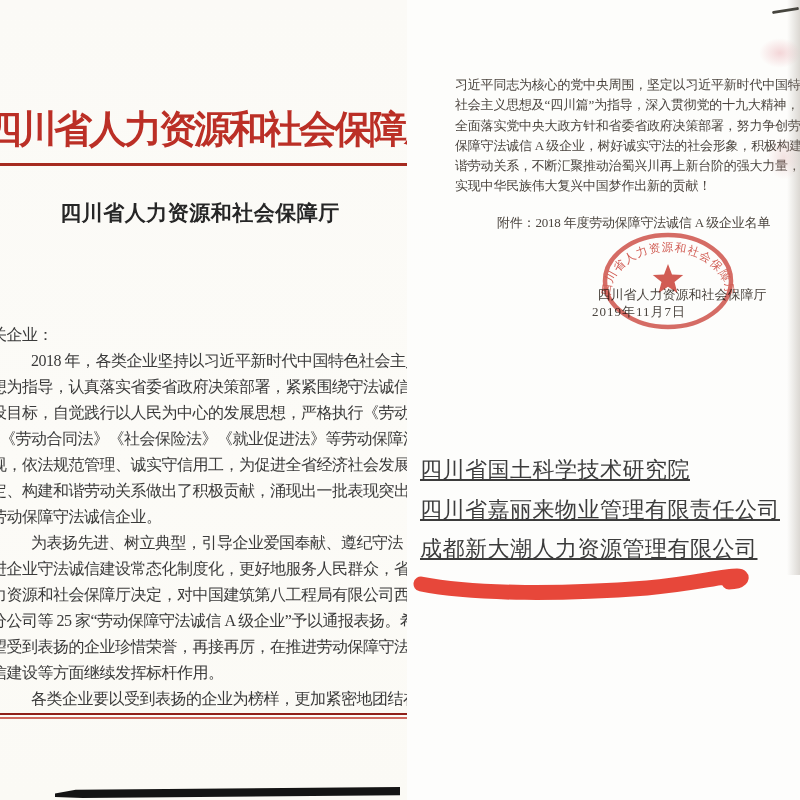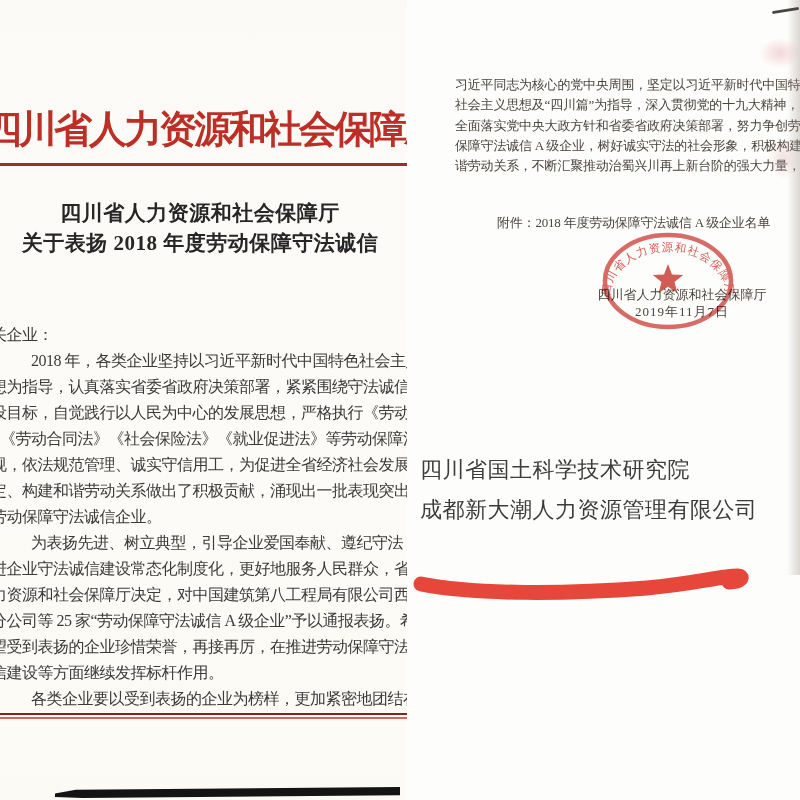--- a/index.html
+++ b/index.html
@@ -47,29 +47,29 @@
   .r-body .line{white-space:nowrap;}
   .attachment{
     position:absolute;top:214px;left:90px;width:320px;
     font-size:13px;color:#4a443e;white-space:nowrap;letter-spacing:-0.2px;
   }
   .signature{
     position:absolute;top:286px;left:185px;width:180px;text-align:center;
     font-size:13px;color:#4a443e;white-space:nowrap;
   }
   .sign-date{
-    position:absolute;top:303px;left:185px;width:180px;text-align:center;
+    position:absolute;top:303px;left:185px;width:180px;
     font-size:13px;color:#4a443e;white-space:nowrap;letter-spacing:1px;
   }
   .seal{position:absolute;top:229px;left:191px;width:140px;height:104px;opacity:.82;mix-blend-mode:multiply;}
   .company-list{
     position:absolute;top:450px;left:13px;width:380px;
     font-size:22px;line-height:39.6px;color:#3c3c3c;letter-spacing:0.5px;
   }
-  .company-list .line{white-space:nowrap;}
+  .company-list .line{white-space:nowrap;text-decoration:underline;}
   .strike-svg{position:absolute;top:558px;left:0px;width:360px;height:50px;z-index:5;}
 
   
   .edge-shadow{
     position:absolute;top:0;right:0;width:13px;height:575px;
     background:linear-gradient(to left,rgba(150,140,128,.33),rgba(150,140,128,0));
   }
   .corner-slash{
     position:absolute;top:9px;left:365px;width:27px;height:3px;background:#46453e;
     transform:rotate(-9deg);border-radius:2px;
@@ -86,21 +86,20 @@
 </head>
 <body>
 
 <div id="page-left" class="page">
 
   <div class="letterhead">四川省人力资源和社会保障厅</div>
   <div class="letterhead-rule"></div>
 
   <div class="doc-title">
     <div>四川省人力资源和社会保障厅</div>
-    <div>关于表扬 2018 年度劳动保障守法诚信</div>
   </div>
 
   <div class="body-block">
     <div class="line cut">关企业：</div>
     <div class="line indent">2018 年，各类企业坚持以习近平新时代中国特色社会主义思</div>
     <div class="line cut">想为指导，认真落实省委省政府决策部署，紧紧围绕守法诚信建</div>
     <div class="line cut">设目标，自觉践行以人民为中心的发展思想，严格执行《劳动法》</div>
     <div class="line">《劳动合同法》《社会保险法》《就业促进法》等劳动保障法律法</div>
     <div class="line cut">规，依法规范管理、诚实守信用工，为促进全省经济社会发展稳</div>
     <div class="line cut">定、构建和谐劳动关系做出了积极贡献，涌现出一批表现突出的</div>
@@ -120,40 +119,42 @@
 </div>
 
 <div id="page-right" class="page">
 
   <div class="r-body">
     <div class="line">习近平同志为核心的党中央周围，坚定以习近平新时代中国特色</div>
     <div class="line">社会主义思想及“四川篇”为指导，深入贯彻党的十九大精神，</div>
     <div class="line">全面落实党中央大政方针和省委省政府决策部署，努力争创劳动</div>
     <div class="line">保障守法诚信 A 级企业，树好诚实守法的社会形象，积极构建和</div>
     <div class="line">谐劳动关系，不断汇聚推动治蜀兴川再上新台阶的强大力量，为</div>
+    <div class="line">实现中华民族伟大复兴中国梦作出新的贡献！</div>
   </div>
 
   <div class="attachment">附件：2018 年度劳动保障守法诚信 A 级企业名单</div>
 
   <div class="signature">四川省人力资源和社会保障厅</div>
   <div class="sign-date">2019年11月7日</div>
 
   <svg class="seal" viewBox="0 0 140 104">
     <defs>
       <path id="sealArc" d="M 12,66 A 58,44 0 0 1 128,66" fill="none"></path>
     </defs>
     <ellipse cx="70" cy="52" rx="63" ry="46" fill="none" stroke="#c9392f" stroke-width="4.5" opacity="0.9"></ellipse>
     <polygon fill="#c9392f" points="70,35 74,45.5 85.2,46.1 76.5,53.1 79.4,63.9 70,57.8 60.6,63.9 63.5,53.1 54.8,46.1 66,45.5"></polygon>
     <text font-size="11.5" fill="#c9392f" letter-spacing="1">
       <textPath href="#sealArc" startOffset="50%" text-anchor="middle">四川省人力资源和社会保障厅</textPath>
     </text>
   </svg>
 
   <div class="company-list">
     <div class="line">四川省国土科学技术研究院</div>
+    <div class="line">四川省嘉丽来物业管理有限责任公司</div>
     <div class="line">成都新大潮人力资源管理有限公司</div>
   </div>
 
   <svg class="strike-svg" viewBox="0 0 360 50">
     <path d="M 14 26 C 70 37, 160 36, 240 30 C 285 26, 315 18, 330 18 C 338 18, 334 24, 322 24" fill="none" stroke="#e5392b" stroke-width="15" stroke-linecap="round" opacity="0.93"></path>
   </svg>
 
   <div class="edge-shadow"></div>
   <div class="corner-slash"></div>
   <div class="smudge-1"></div>

